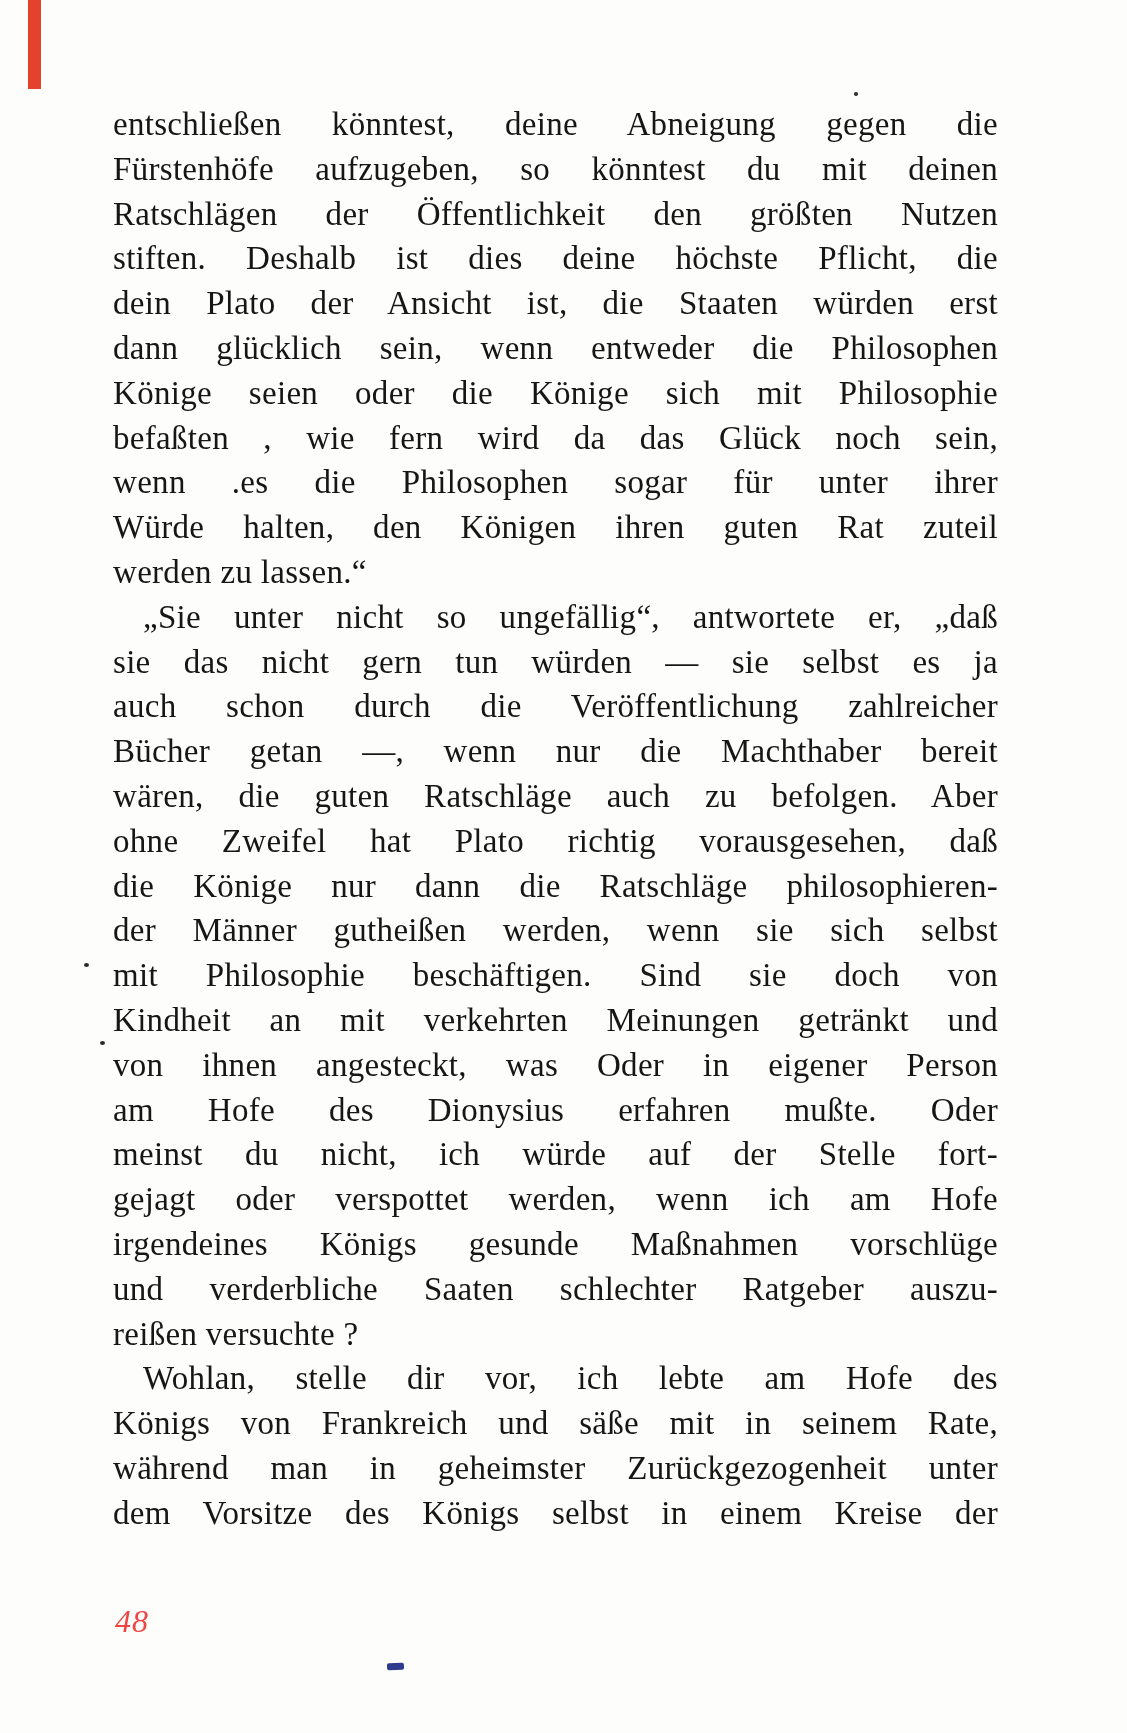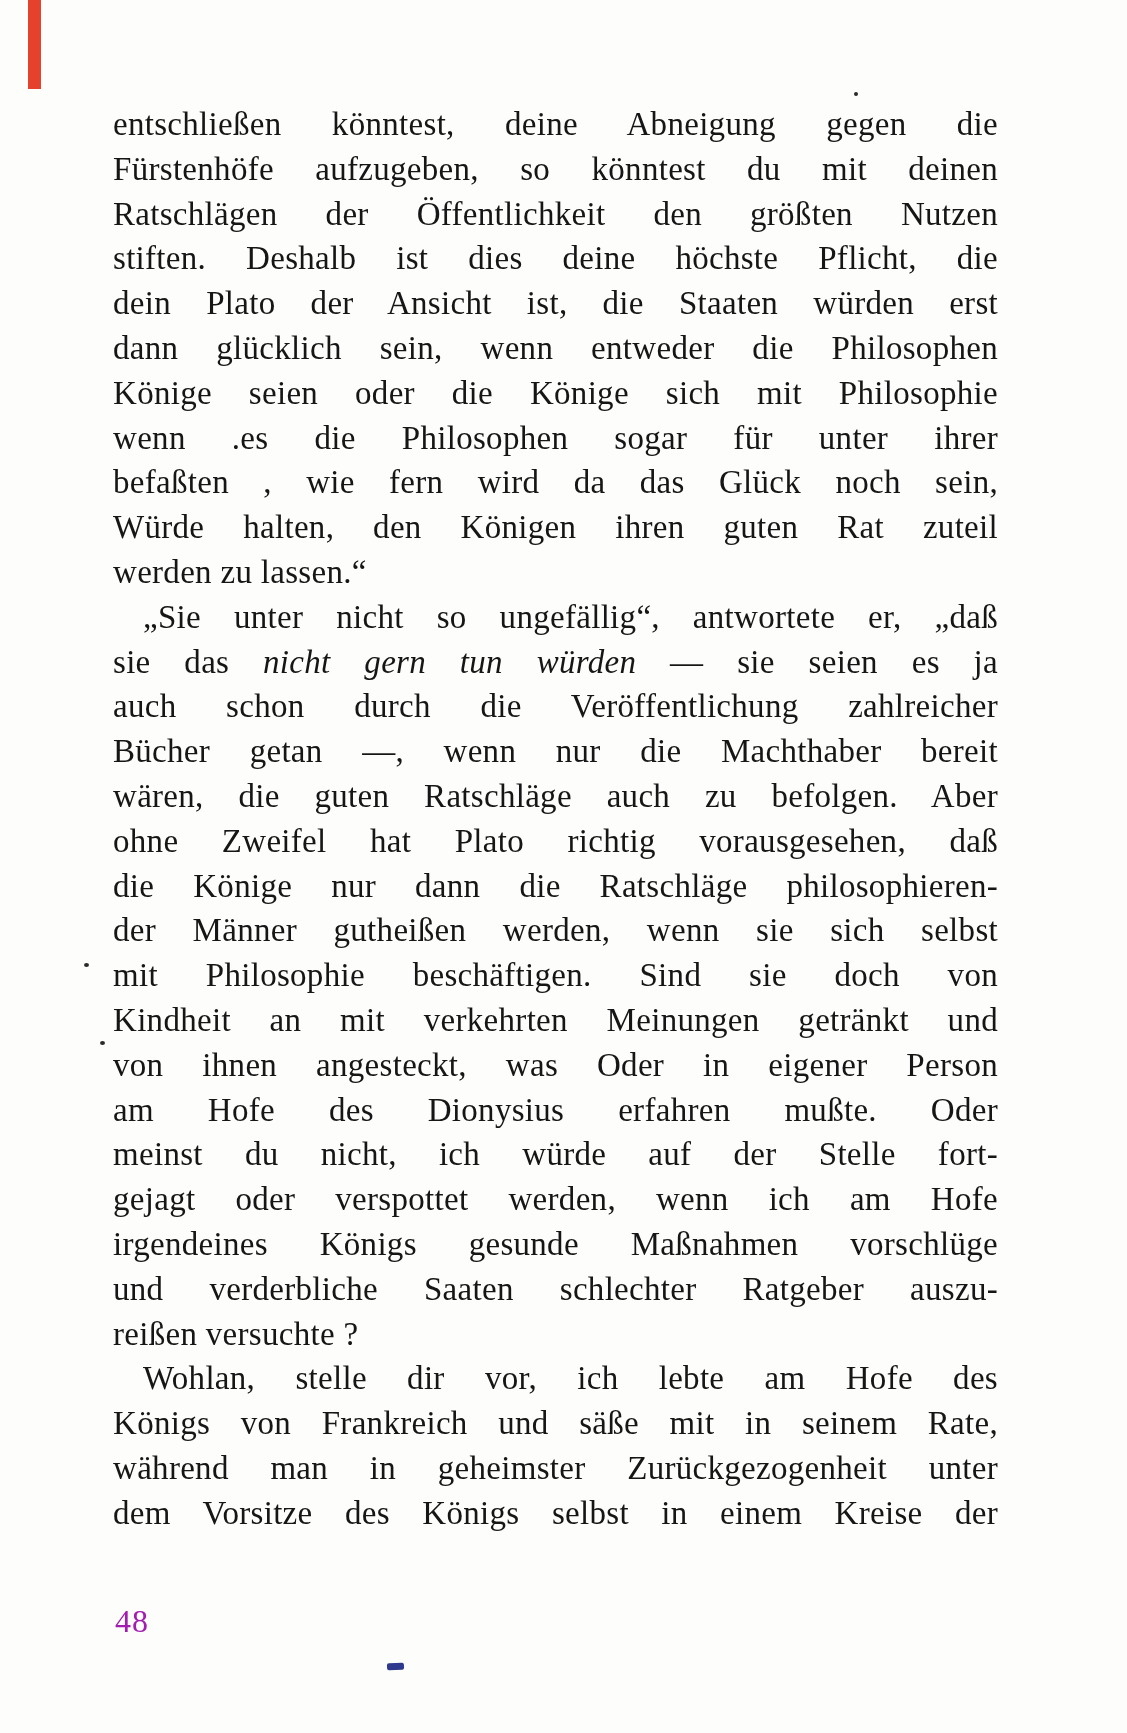--- a/index.html
+++ b/index.html
@@ -24,27 +24,28 @@
     font-size: 33px;
     line-height: 44.8px;
     letter-spacing: 0.3px;
     text-align: justify;
     text-align-last: justify;
     white-space: normal;
     color: #161616;
   }
   .line.indent { text-indent: 30px; }
   .line.end { text-align-last: left; }
-  .line .it { font-style: italic; }
+  .line .it { }
   .page-number {
     position: absolute;
     left: 115px; top: 1603px;
     font-size: 32px;
     letter-spacing: 1px;
-    color: #a21caf;
+    color: #ef4444;
+    font-style: italic;
   }
   .red-mark {
     position: absolute;
     left: 28px; top: 0px;
     width: 13px; height: 89px;
   }
   .blue-dash {
     position: absolute;
     left: 387px; top: 1663px;
     width: 17px; height: 7px;
@@ -66,26 +67,26 @@
 <div class="page">
   <div class="red-mark" style="background: rgb(228, 66, 44);"></div>
   <div class="text-block">
       <div class="line"><span>entschließen könntest, deine Abneigung gegen die</span></div>
       <div class="line"><span>Fürstenhöfe aufzugeben, so könntest du mit deinen</span></div>
       <div class="line"><span>Ratschlägen der Öffentlichkeit den größten Nutzen</span></div>
       <div class="line"><span>stiften. Deshalb ist dies deine höchste Pflicht, die</span></div>
       <div class="line"><span>dein Plato der Ansicht ist, die Staaten würden erst</span></div>
       <div class="line"><span>dann glücklich sein, wenn entweder die Philosophen</span></div>
       <div class="line"><span>Könige seien oder die Könige sich mit Philosophie</span></div>
+      <div class="line"><span>befaßten , wie fern wird da das Glück noch sein,</span></div>
       <div class="line"><span>wenn .es die Philosophen sogar für unter ihrer</span></div>
-      <div class="line"><span>befaßten , wie fern wird da das Glück noch sein,</span></div>
       <div class="line"><span>Würde halten, den Königen ihren guten Rat zuteil</span></div>
       <div class="line end"><span>werden zu lassen.“</span></div>
       <div class="line indent"><span>„Sie unter nicht so ungefällig“, antwortete er, „daß</span></div>
-      <div class="line"><span>sie das </span><span class="it">nicht gern tun würden</span><span> — sie seien es ja</span></div>
+      <div class="line"><span>sie das </span><span class="it">nicht gern tun würden</span><span> — sie selbst es ja</span></div>
       <div class="line"><span>auch schon durch die Veröffentlichung zahlreicher</span></div>
       <div class="line"><span>Bücher getan —, wenn nur die Machthaber bereit</span></div>
       <div class="line"><span>wären, die guten Ratschläge auch zu befolgen. Aber</span></div>
       <div class="line"><span>ohne Zweifel hat Plato richtig vorausgesehen, daß</span></div>
       <div class="line"><span>die Könige nur dann die Ratschläge philosophieren-</span></div>
       <div class="line"><span>der Männer gutheißen werden, wenn sie sich selbst</span></div>
       <div class="line"><span>mit Philosophie beschäftigen. Sind sie doch von</span></div>
       <div class="line"><span>Kindheit an mit verkehrten Meinungen getränkt und</span></div>
       <div class="line"><span>von ihnen angesteckt, was Oder in eigener Person</span></div>
       <div class="line"><span>am Hofe des Dionysius erfahren mußte. Oder</span></div>

